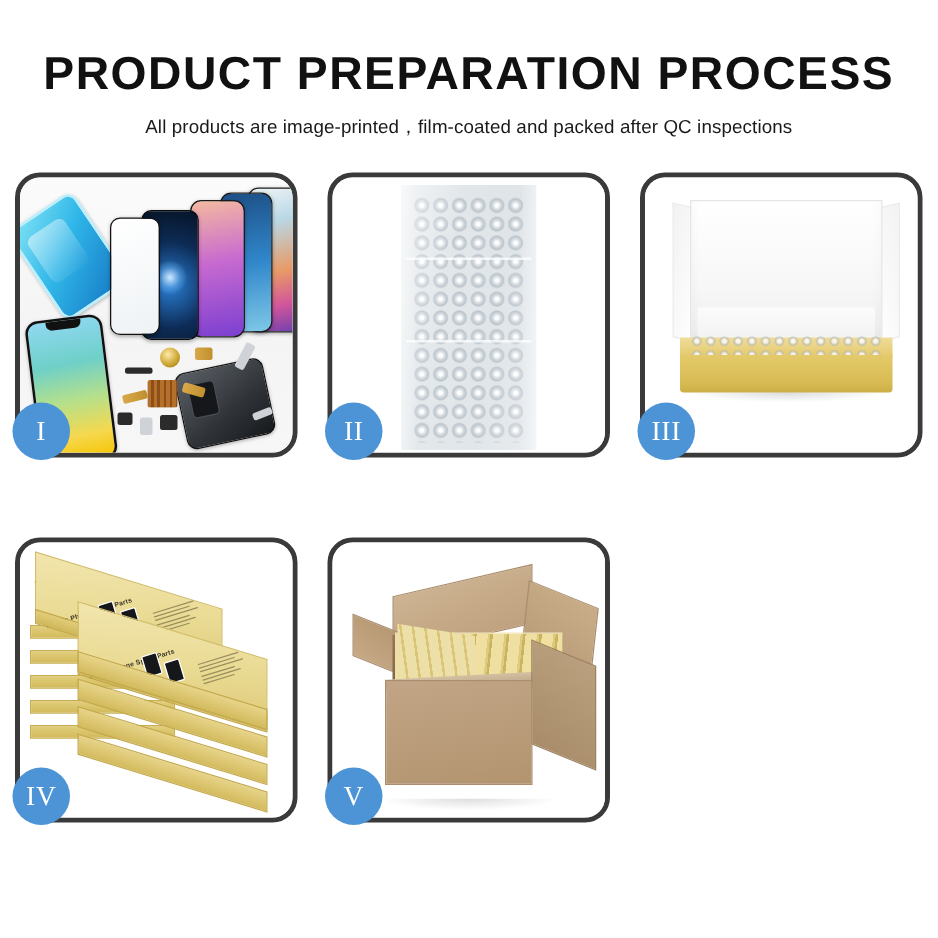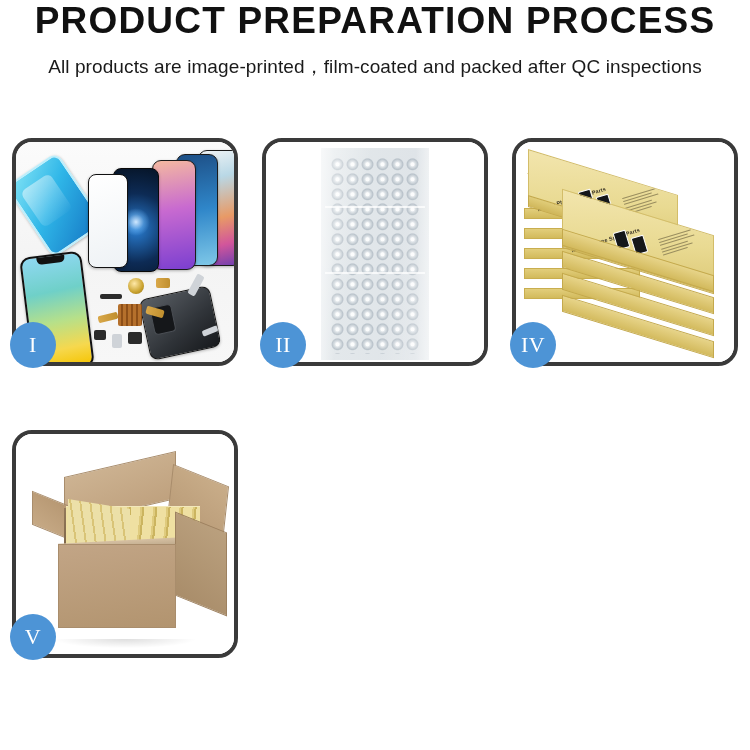--- a/index.html
+++ b/index.html
@@ -8,26 +8,26 @@
     background: #ffffff;
     font-family: "Liberation Sans", sans-serif;
     overflow: hidden;
   }
   .page { position: relative; width: 750px; height: 750px; background: #fff; }
 
   
   .header { position: absolute; top: 0; left: 0; width: 750px; text-align: center; }
   .title {
     font-size: 37px; font-weight: 700; color: #111;
-    letter-spacing: 1.2px; 
+    letter-spacing: 1.2px; margin-top: 38px;
     font-family: "Liberation Sans", sans-serif;
     white-space: nowrap;
   }
   .subtitle {
-    font-size: 19px; color: #1a1a1a; margin-top: 12px;
+    font-size: 15px; color: #1a1a1a; margin-top: 12px;
     font-family: "Liberation Sans", sans-serif;
     white-space: nowrap; letter-spacing: .1px;
   }
 
   
   .grid {
     position: absolute; top: 138px; left: 12px;
     width: 726px; height: 556px;
     display: grid;
     grid-template-columns: repeat(3, 226px);
@@ -358,20 +358,33 @@
         <div class="bw-sheet">
           <div class="bw-bubbles"></div>
           <div class="bw-seam" style="top:58px;"></div>
           <div class="bw-seam" style="top:124px;"></div>
           <div class="bw-shine"></div>
         </div>
       </div>
       <div class="badge">II</div>
     </div>
 
+    <div class="panel">
+      <div class="panel-inner p3">
+        <div class="b3-lid-left"></div>
+        <div class="b3-lid-right"></div>
+        <div class="b3-lid"></div>
+        <div class="b3-foam"></div>
+        <div class="b3-tray-top"></div>
+        <div class="b3-tray-inner"></div>
+        <div class="b3-tray-body"></div>
+        <div class="b3-shadow"></div>
+      </div>
+      <div class="badge">III</div>
+    </div>
 
     <div class="panel">
       <div class="panel-inner p4">
         <div class="stack">
 
           <div class="ybox" style="left:0px;top:52px;">
             <div class="side" style="width:116px;"></div>
           </div>
           <div class="ybox" style="left:0px;top:72px;">
             <div class="side" style="width:116px;"></div>

